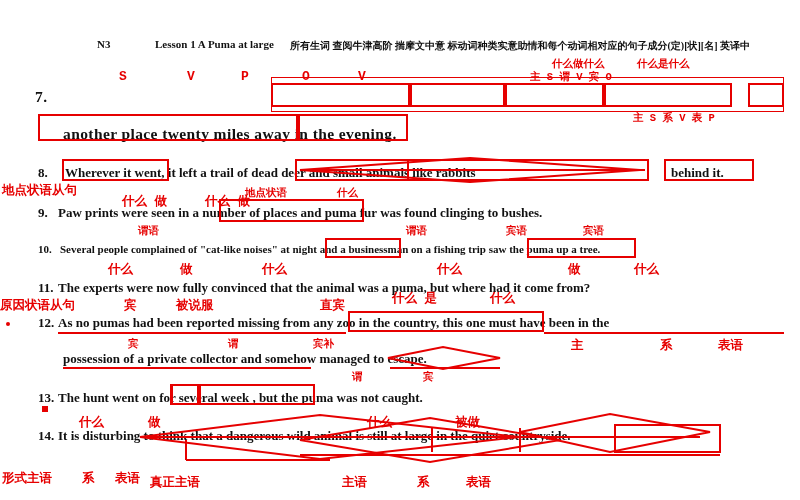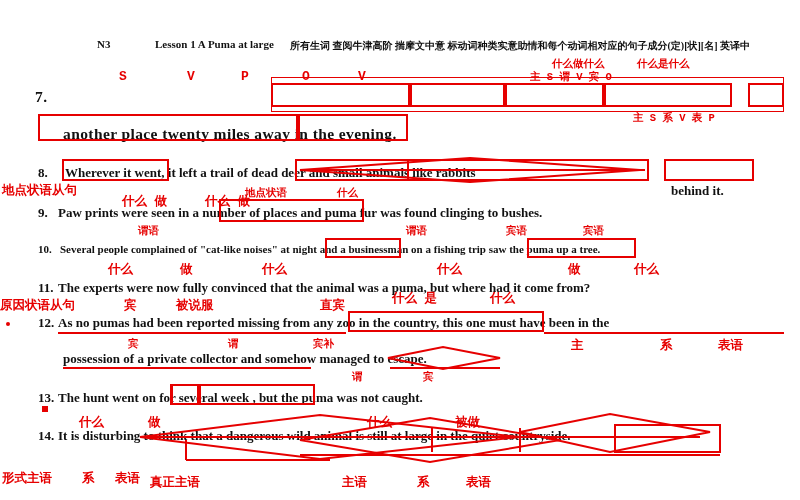--- a/index.html
+++ b/index.html
@@ -102,21 +102,21 @@
   <div class="box" style="left:410px;top:83px;width:95px;height:24px;"></div>
   <div class="box" style="left:505px;top:83px;width:99px;height:24px;"></div>
   <div class="box" style="left:604px;top:83px;width:128px;height:24px;"></div>
   <div class="box" style="left:748px;top:83px;width:36px;height:24px;"></div>
   <div class="box" style="left:38px;top:114px;width:260px;height:27px;"></div>
   <div class="box" style="left:298px;top:114px;width:110px;height:27px;"></div>
   <div class="boxthin" style="left:271px;top:77px;width:513px;height:35px;"></div>
 
   <div class="line mid num" style="left:38px;top:165px;">8.</div>
   <div class="line mid" style="left:65px;top:165px;">Wherever it went, it left a trail of dead deer and small animals like rabbits</div>
-  <div class="line mid" style="left:671px;top:183px;text-align:center;">behind it.</div>
+  <div class="line mid" style="left:671px;top:165px;text-align:center;">behind it.</div>
 
   <div class="box" style="left:62px;top:159px;width:107px;height:22px;"></div>
   <div class="box" style="left:295px;top:159px;width:354px;height:22px;"></div>
   <div class="box" style="left:664px;top:159px;width:90px;height:22px;"></div>
 
   <div class="ann cn" style="left:2px;top:182px;">地点状语从句</div>
   <div class="ann cn" style="left:122px;top:193px;">什么 做</div>
   <div class="ann cn" style="left:205px;top:193px;">什么 做</div>
 
   <div class="line mid num" style="left:38px;top:205px;">9.</div>

